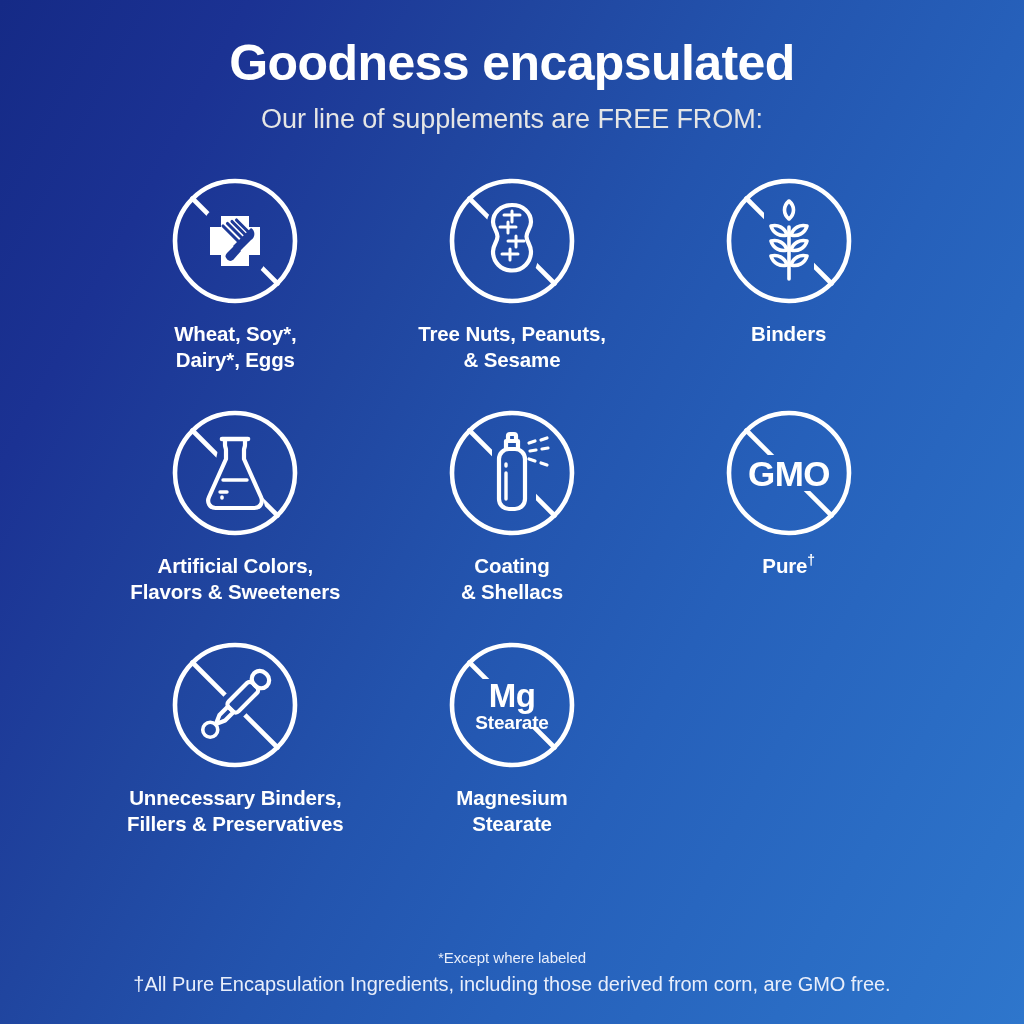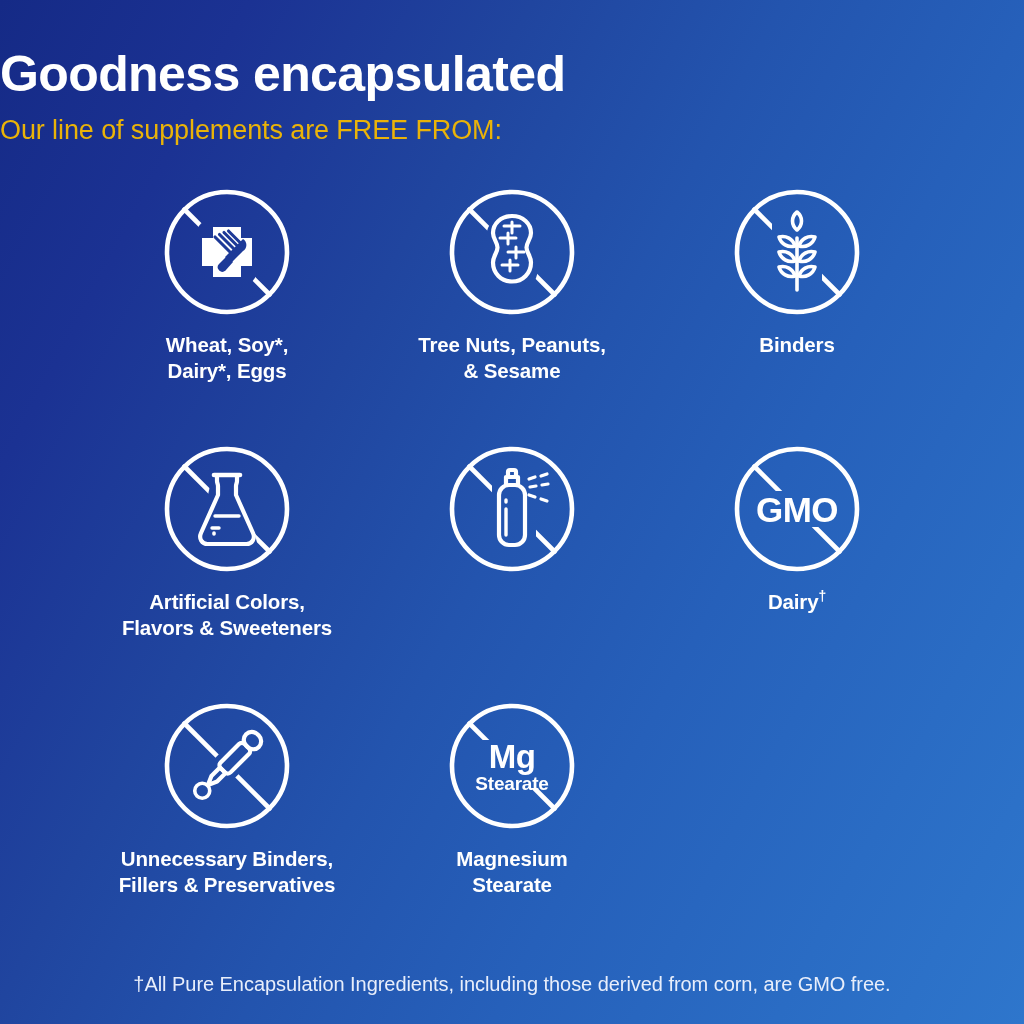--- a/index.html
+++ b/index.html
@@ -28,48 +28,47 @@
 
   .poster {
     position:relative;
     width:1024px; height:1024px;
     display:flex;
     flex-direction:column;
     align-items:center;
   }
 
   
-  .header { width:100%; padding-top:48px; }
+  .header { width:100%; text-align:center; padding-top:37px; }
 
   .headline {
     font-size:50px;
     font-weight:bold;
     letter-spacing:-0.6px;
     line-height:1.06;
     color:#ffffff;
   }
 
   .subhead {
     margin-top:14px;
     font-size:27px;
     font-weight:400;
     letter-spacing:-0.1px;
-    color:#eab308;
+    color:#e5e5e5;
   }
 
   
   .grid {
     margin-top:40px;
     width:830px;
     display:grid;
     grid-template-columns:repeat(3, 1fr);
     grid-auto-rows:232px;
     column-gap:0px;
     row-gap:0px;
-    gap:25px;
   }
 
   .cell {
     display:flex;
     flex-direction:column;
     align-items:center;
   }
 
   .badge {
     width:132px; height:132px;
@@ -262,37 +261,39 @@
           <g stroke="#fff" stroke-width="3.2" stroke-linecap="round">
             <line x1="83" y1="36" x2="89" y2="34"></line>
             <line x1="95" y1="33" x2="101" y2="31"></line>
             <line x1="84" y1="44" x2="90" y2="43"></line>
             <line x1="96" y1="42" x2="102" y2="41"></line>
             <line x1="83" y1="52" x2="89" y2="54"></line>
             <line x1="95" y1="56" x2="101" y2="58"></line>
           </g>
         </svg>
       </div>
+      <div class="caption">Coating
+&amp; Shellacs</div>
     </div>
 
     <div class="cell">
       <div class="badge">
         <svg viewBox="0 0 132 132" xmlns="http://www.w3.org/2000/svg">
           <defs>
             <mask id="m6">
               <rect width="132" height="132" fill="#fff"></rect>
               <rect x="24" y="48" width="84" height="36" rx="8" fill="#000"></rect>
             </mask>
           </defs>
           <circle cx="66" cy="66" r="60" fill="none" stroke="#fff" stroke-width="4.6"></circle>
           <line x1="23.5" y1="23.5" x2="108.5" y2="108.5" stroke="#fff" stroke-width="4.6" stroke-linecap="round" mask="url(#m6)"></line>
           <text x="66" y="66" text-anchor="middle" dominant-baseline="central" fill="#fff" font-family="Liberation Sans, sans-serif" font-size="35" font-weight="bold" letter-spacing="-0.5">GMO</text>
         </svg>
       </div>
-      <div class="caption"><span>Dairy</span><sup>†</sup></div>
+      <div class="caption"><span>Pure</span><sup>†</sup></div>
     </div>
 
     <div class="cell">
       <div class="badge">
         <svg viewBox="0 0 132 132" xmlns="http://www.w3.org/2000/svg">
           <defs>
             <mask id="m7">
               <rect width="132" height="132" fill="#fff"></rect>
               <g transform="rotate(45 66 66)">
                 <rect x="52" y="18" width="28" height="92" rx="13" fill="#000"></rect>
@@ -331,16 +332,17 @@
         </svg>
       </div>
       <div class="caption">Magnesium
 Stearate</div>
     </div>
 
 
   </div>
 
   <div class="footnotes">
+    <div class="fn">*Except where labeled</div>
     <div class="fn small">†All Pure Encapsulation Ingredients, including those derived from corn, are GMO free.</div>
   </div>
 
 </div>
 
 </body></html>

